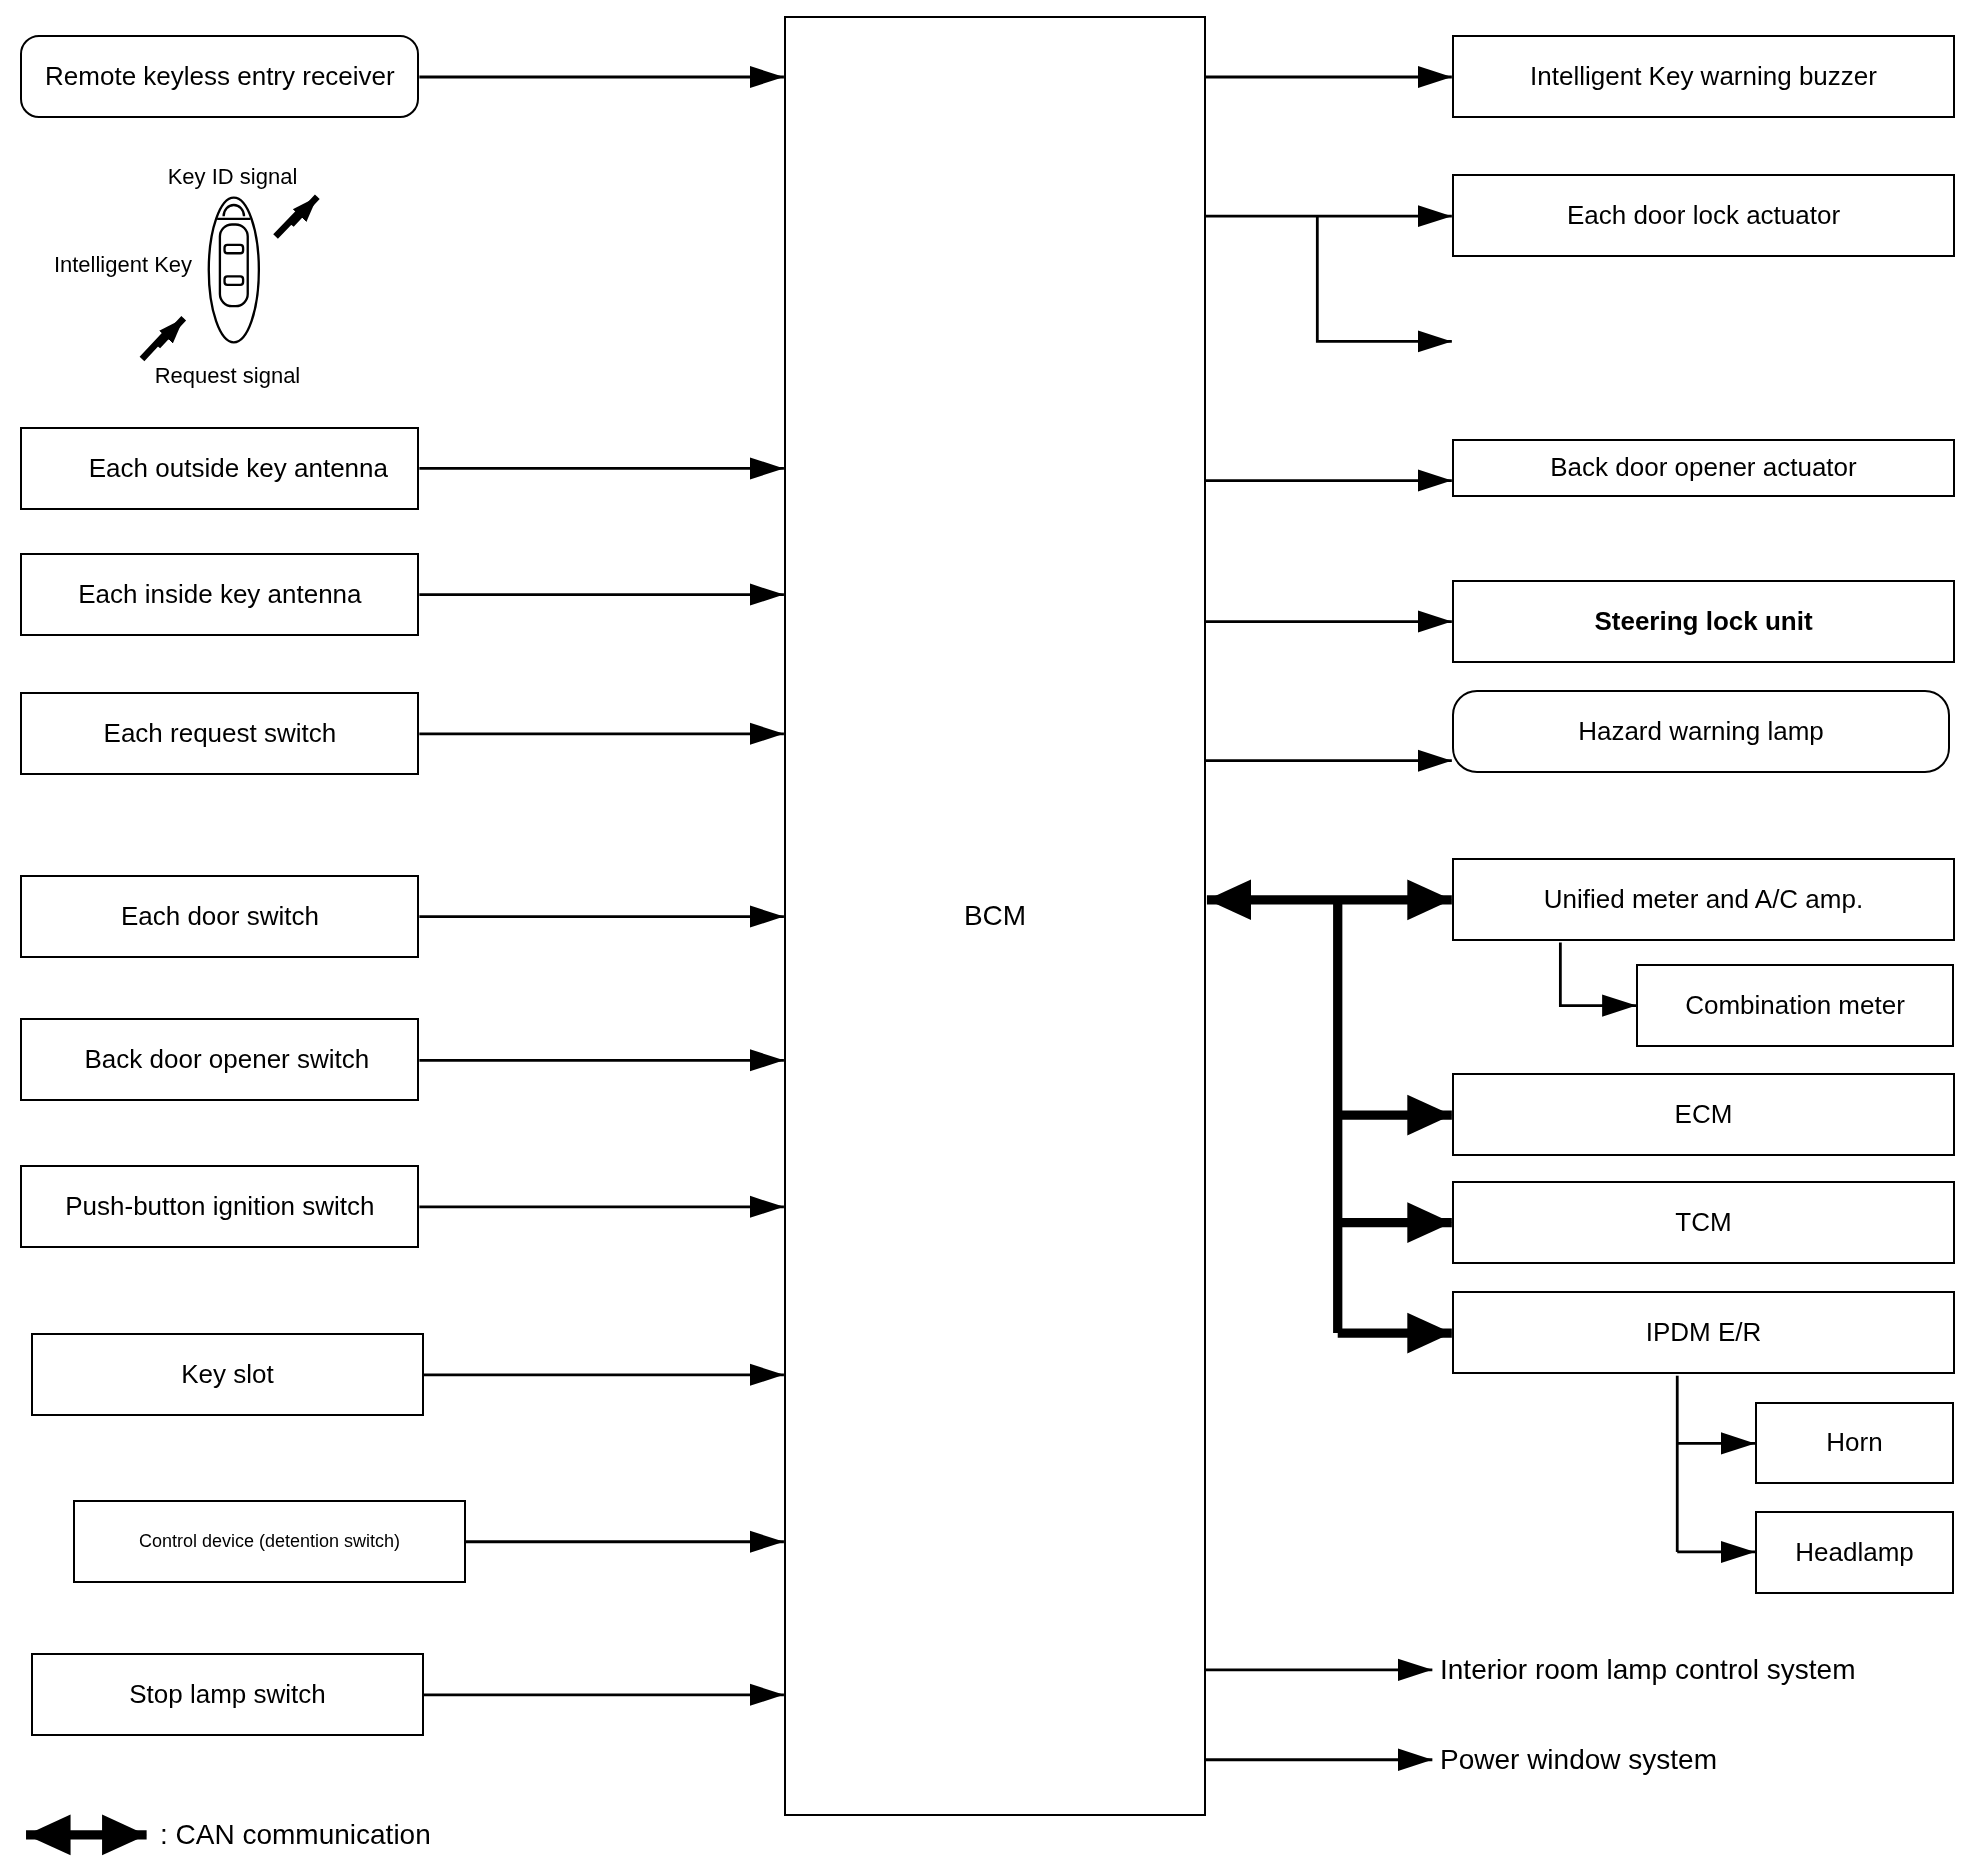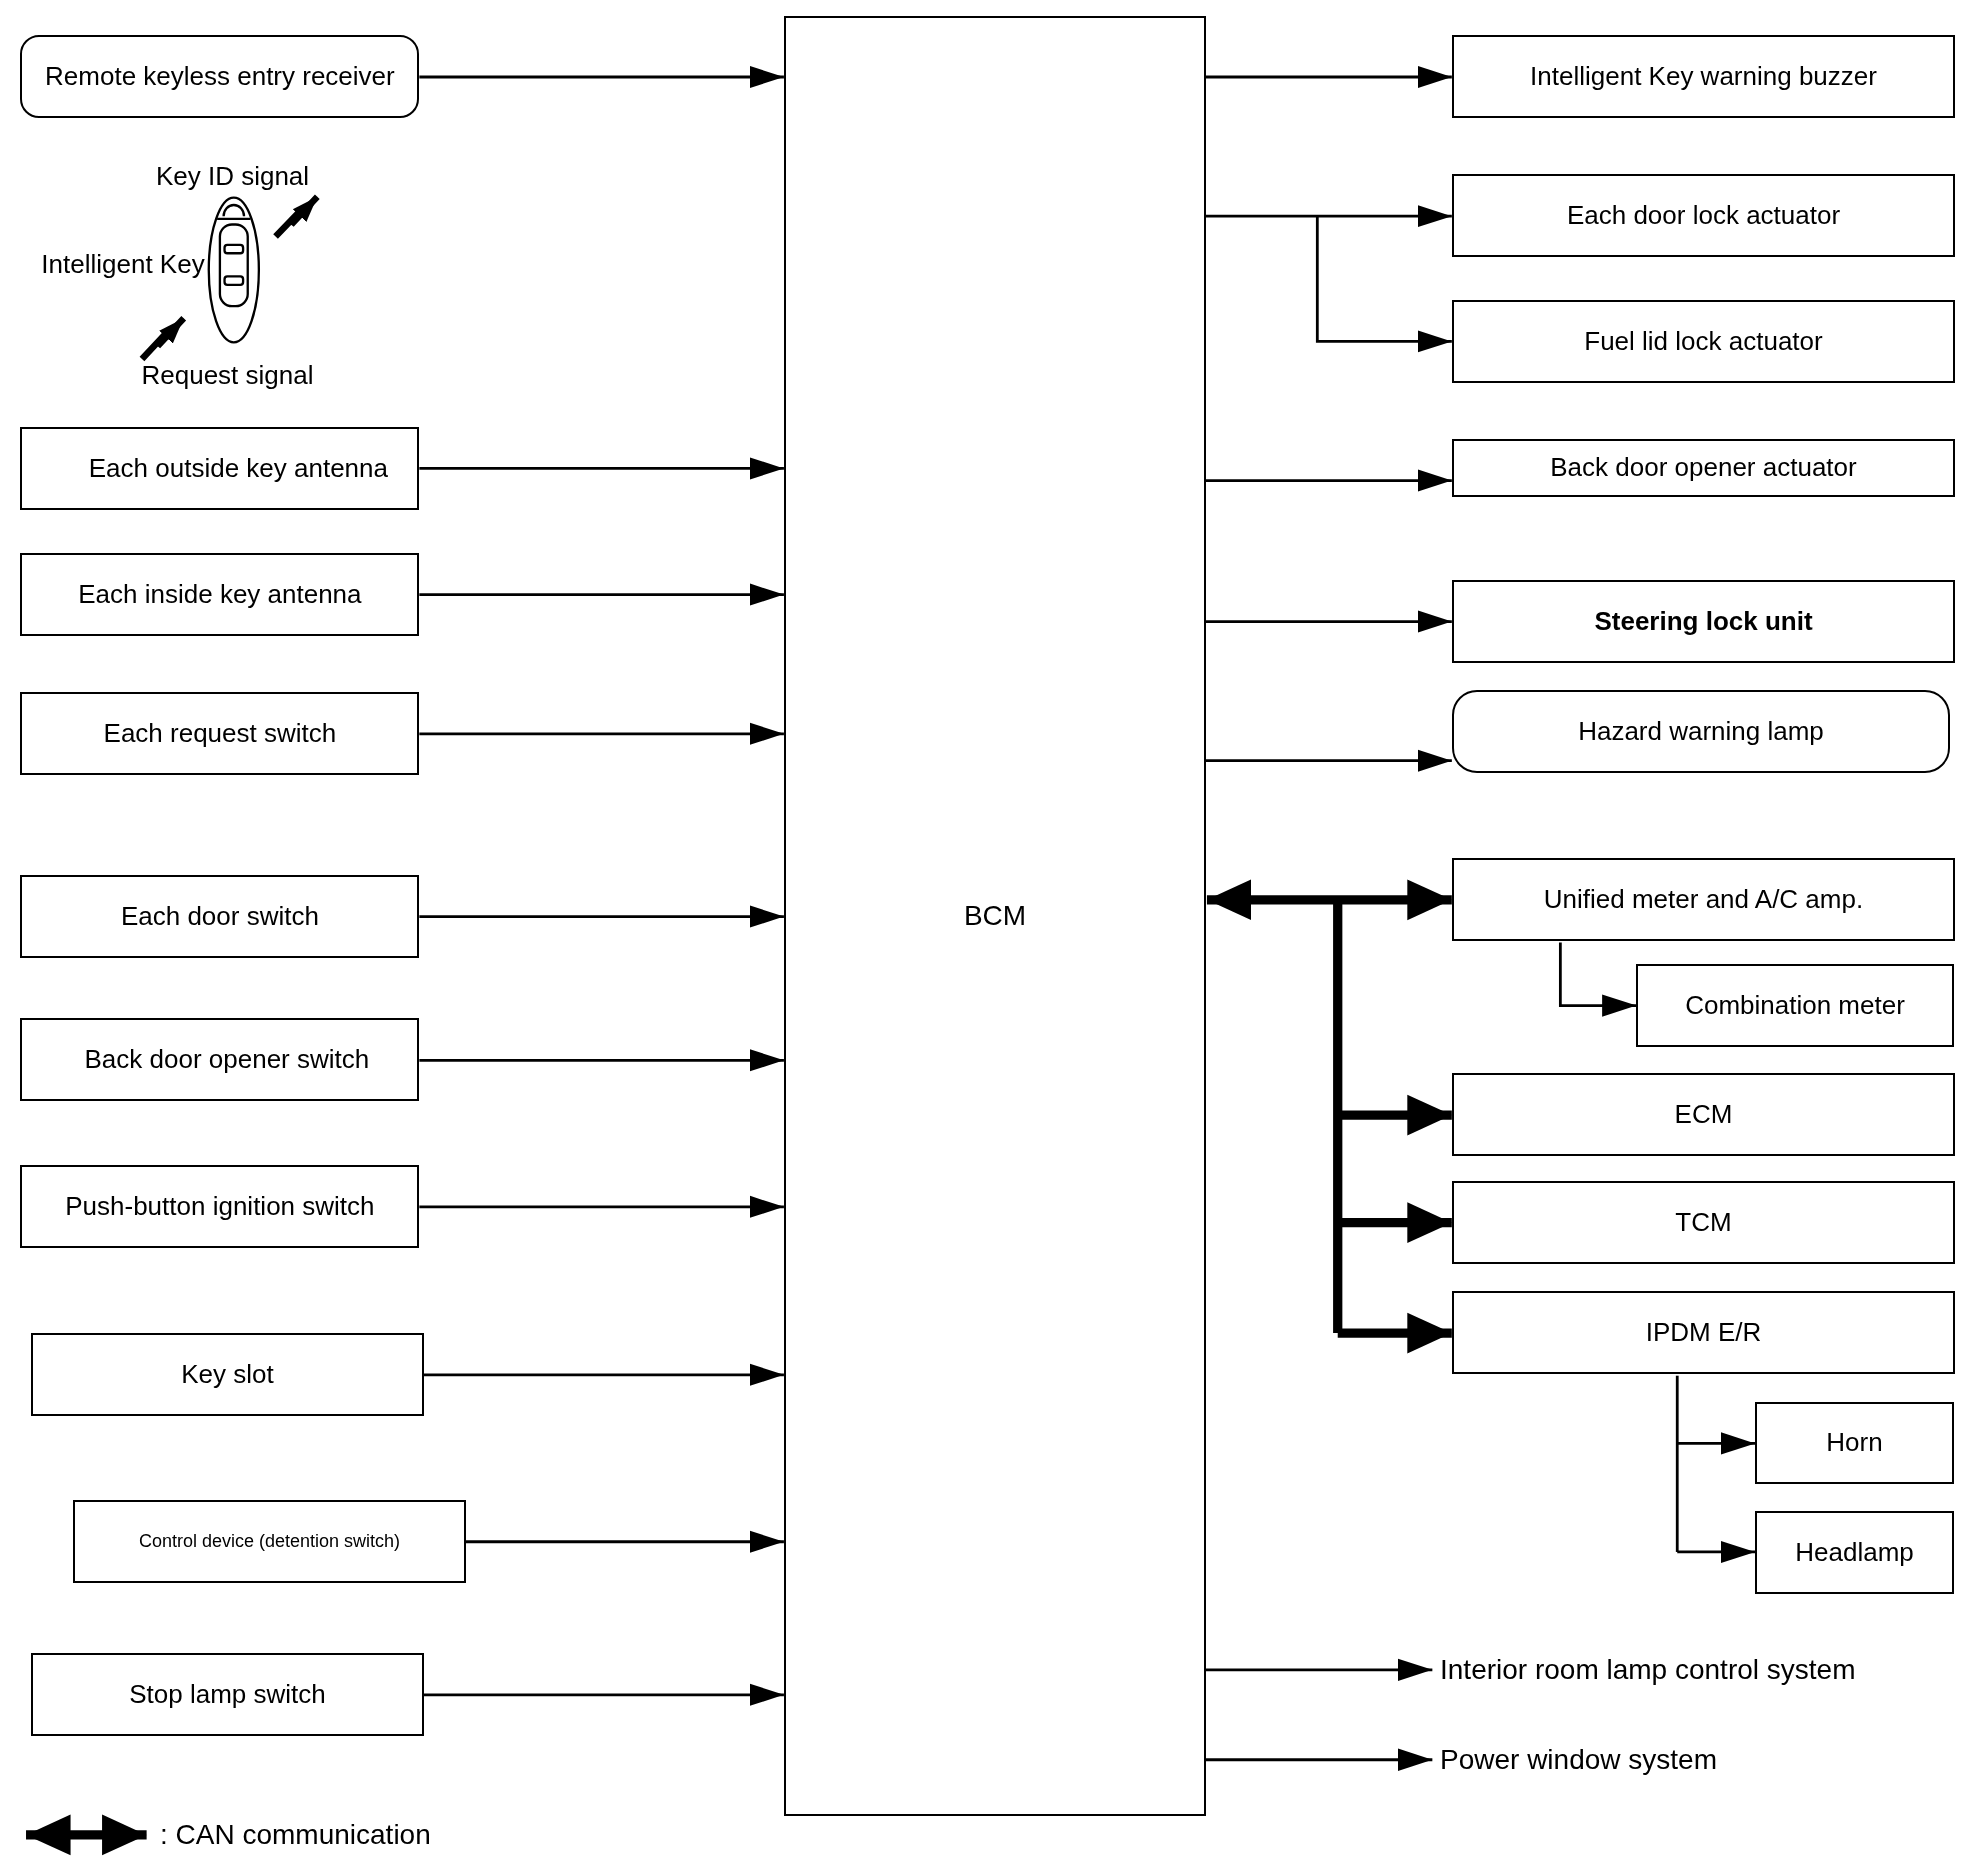--- a/index.html
+++ b/index.html
@@ -2,21 +2,21 @@
 <html style="font-size:15px"><head>
 <meta charset="utf-8">
 <style>
   html,body{margin:0;padding:0;background:#fff;}
   #stage{position:relative;width:1976px;height:1872px;background:#ffffff;
          font-family:"Liberation Sans","DejaVu Sans",sans-serif;color:#000;overflow:hidden;}
   svg.layer{position:absolute;left:0;top:0;width:1976px;height:1872px;}
   .node{position:absolute;box-sizing:border-box;border:2.8px solid #000;background:#fff;
         display:flex;align-items:center;justify-content:center;text-align:center;
         font-size:26px;line-height:1.15;white-space:nowrap;}
-  .lbl{position:absolute;display:flex;align-items:center;font-size:26px;white-space:nowrap;}
+  .lbl{position:absolute;display:flex;align-items:center;font-size:22px;white-space:nowrap;}
   .thin{stroke:#000;stroke-width:3;fill:none;}
   .thick{stroke:#000;stroke-width:10;fill:none;}
   .bolt{stroke:#000;stroke-width:7;fill:none;}
   .fob{stroke:#000;stroke-width:2.5;fill:none;}
 </style>
 </head>
 <body>
 
 <div id="stage">
 
@@ -91,21 +91,20 @@
   <div class="node" style="left:20.4px;top:1018px;width:399px;height:83px;padding-left:14px;">Back door opener switch</div>
   <div class="node" style="left:31px;top:1333px;width:393px;height:83px;">Key slot</div>
   <div class="node" style="left:20.4px;top:1165px;width:399px;height:83px;">Push-button ignition switch</div>
   <div class="node" style="left:31px;top:1500px;width:393px;height:83px;font-size:18px;margin-left:42px;">Control device (detention switch)</div>
   <div class="node" style="left:31px;top:1653px;width:393px;height:83px;">Stop lamp switch</div>
 
   <div class="node" style="left:784px;top:16px;width:422px;height:1800px;font-size:28px;">BCM</div>
 
   <div class="node" style="left:1452px;top:35px;width:503px;height:83px;">Intelligent Key warning buzzer</div>
   <div class="node" style="left:1452px;top:174px;width:503px;height:83px;">Each door lock actuator</div>
-  <div class="node" style="left:1452px;top:300px;width:503px;height:83px;">Fuel lid lock actuator</div>
   <div class="node" style="left:1452px;top:439px;width:503px;height:58px;">Back door opener actuator</div>
   <div class="node" style="left:1452px;top:580px;width:503px;height:83px;font-weight:bold;">Steering lock unit</div>
   <div class="node" style="left:1452px;top:690px;width:498px;height:83px;border-radius:25px;">Hazard warning lamp</div>
   <div class="node" style="left:1452px;top:858px;width:503px;height:83px;">Unified meter and A/C amp.</div>
   <div class="node" style="left:1636px;top:964px;width:318px;height:83px;">Combination meter</div>
   <div class="node" style="left:1452px;top:1073px;width:503px;height:83px;">ECM</div>
   <div class="node" style="left:1452px;top:1181px;width:503px;height:83px;">TCM</div>
   <div class="node" style="left:1452px;top:1291px;width:503px;height:83px;">IPDM E/R</div>
   <div class="node" style="left:1755px;top:1402px;width:199px;height:82px;">Horn</div>
   <div class="node" style="left:1755px;top:1511px;width:199px;height:83px;">Headlamp</div>

